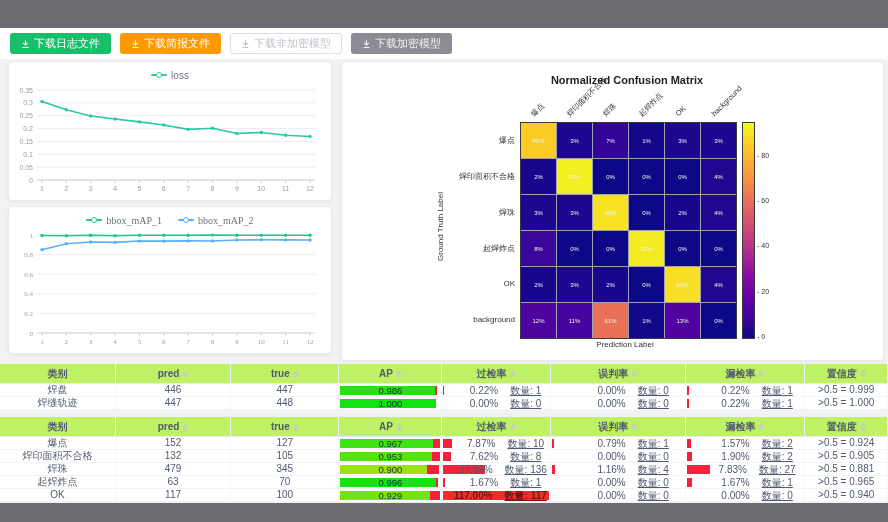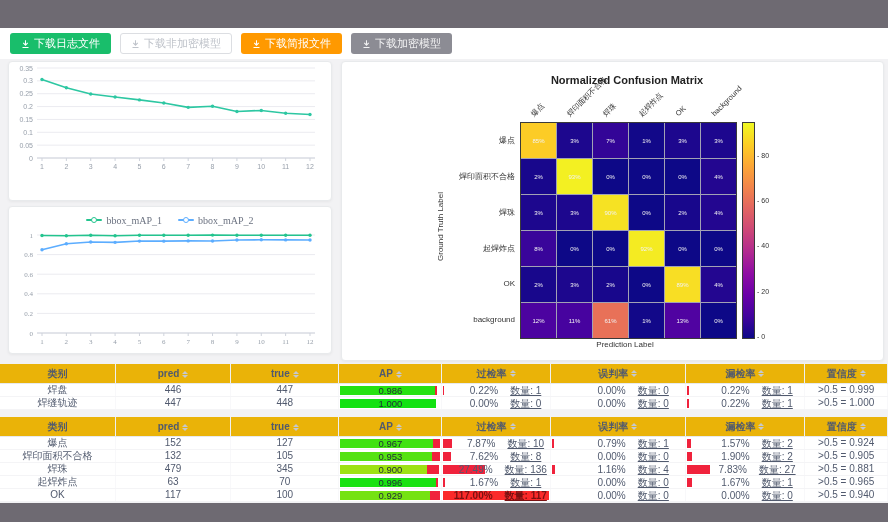--- a/index.html
+++ b/index.html
@@ -32,21 +32,21 @@
     transform:rotate(-45deg);transform-origin:left bottom;}
   .hm-xlabel{position:absolute;text-align:center;font-size:8px;color:#333;}
   .hm-ylabel{position:absolute;font-size:8px;color:#333;transform:rotate(-90deg);
     transform-origin:center;white-space:nowrap;}
   .hm-cbar{position:absolute;border:1px solid #3a3a3a;}
   .hm-cbtick{position:absolute;font-size:7px;color:#333;}
   
   .tables-wrap{position:absolute;left:0;top:364px;width:888px;}
   table.rpt{width:888px;border-collapse:collapse;table-layout:fixed;background:#fff;
     font-size:10px;color:#515a6e;}
-  table.rpt th{height:19px;background:#eab308;font-weight:bold;font-size:10px;
+  table.rpt th{height:19px;background:#bef264;font-weight:bold;font-size:10px;
     border-bottom:1px solid #e8eaec;border-right:1px solid #eef0f3;text-align:center;padding:0;}
   table.rpt td{height:12px;border-bottom:1px solid #f4f4f6;border-right:1px solid #f8f8fa;
     text-align:center;padding:0;line-height:12px;}
   .caret{display:inline-flex;flex-direction:column;margin-left:3px;vertical-align:middle;gap:1px;}
   .caret i{display:block;width:0;height:0;border-left:3px solid transparent;border-right:3px solid transparent;}
   .caret .up{border-bottom:3px solid #c5c8ce;}
   .caret .dn{border-top:3px solid #c5c8ce;}
   .ap-wrap,.rate-wrap{position:relative;height:11px;margin:0 1px;overflow:hidden;}
   .ap-bar,.ap-red,.rate-bar{position:absolute;top:1px;bottom:1px;}
   .ap-text{position:relative;z-index:2;display:block;text-align:center;font-size:9.5px;line-height:11px;color:#1f2a37;}
@@ -60,41 +60,49 @@
 
 <div class="screen">
   <div class="strip top"></div>
   <div class="toolbar" id="toolbar">
       <button class="btn" style="background: rgb(25, 190, 107); color: rgb(255, 255, 255); border-color: transparent;">
         <svg width="9" height="10" viewBox="0 0 12 12">
           <path d="M6 1v6 M3 4.6 6 7.6 9 4.6 M2 10.6h8" stroke="currentColor" stroke-width="1.4" fill="none"></path>
         </svg>
         <span>下载日志文件</span>
       </button>
+      <button class="btn" style="background: rgb(255, 153, 0); color: rgb(255, 255, 255); border-color: transparent;">
+        <svg width="9" height="10" viewBox="0 0 12 12">
+          <path d="M6 1v6 M3 4.6 6 7.6 9 4.6 M2 10.6h8" stroke="currentColor" stroke-width="1.4" fill="none"></path>
+        </svg>
+        <span>下载简报文件</span>
+      </button>
       <button class="btn" style="background: rgb(255, 255, 255); color: rgb(191, 195, 202); border-color: rgb(220, 222, 226);">
         <svg width="9" height="10" viewBox="0 0 12 12">
           <path d="M6 1v6 M3 4.6 6 7.6 9 4.6 M2 10.6h8" stroke="currentColor" stroke-width="1.4" fill="none"></path>
         </svg>
         <span>下载非加密模型</span>
-      </button>
-      <button class="btn" style="background: rgb(255, 153, 0); color: rgb(255, 255, 255); border-color: transparent;">
-        <svg width="9" height="10" viewBox="0 0 12 12">
-          <path d="M6 1v6 M3 4.6 6 7.6 9 4.6 M2 10.6h8" stroke="currentColor" stroke-width="1.4" fill="none"></path>
-        </svg>
-        <span>下载简报文件</span>
       </button>
       <button class="btn" style="background: rgb(140, 140, 148); color: rgb(242, 242, 243); border-color: transparent;">
         <svg width="9" height="10" viewBox="0 0 12 12">
           <path d="M6 1v6 M3 4.6 6 7.6 9 4.6 M2 10.6h8" stroke="currentColor" stroke-width="1.4" fill="none"></path>
         </svg>
         <span>下载加密模型</span>
       </button>
     </div>
 
   <div class="card" id="card-loss">
+    <div class="legend-row" id="legend-loss">
+        <span class="legend-item">
+          <span class="lg-line" style="background:#2dc7a2">
+            <span class="lg-dot" style="border-color:#2dc7a2"></span>
+          </span>
+          <span>loss</span>
+        </span>
+      </div>
     <svg id="svg-loss" width="318" height="112">
         <line x1="28" y1="96" x2="306" y2="96" stroke="#ebebf0"></line>
         <text x="24" y="98.5" text-anchor="end" font-size="7" fill="#98a0ab">0</text>
         <line x1="28" y1="83.14285714285714" x2="306" y2="83.14285714285714" stroke="#ebebf0"></line>
         <text x="24" y="85.64285714285714" text-anchor="end" font-size="7" fill="#98a0ab">0.05</text>
         <line x1="28" y1="70.28571428571428" x2="306" y2="70.28571428571428" stroke="#ebebf0"></line>
         <text x="24" y="72.78571428571428" text-anchor="end" font-size="7" fill="#98a0ab">0.1</text>
         <line x1="28" y1="57.42857142857142" x2="306" y2="57.42857142857142" stroke="#ebebf0"></line>
         <text x="24" y="59.92857142857142" text-anchor="end" font-size="7" fill="#98a0ab">0.15</text>
         <line x1="28" y1="44.57142857142856" x2="306" y2="44.57142857142856" stroke="#ebebf0"></line>

